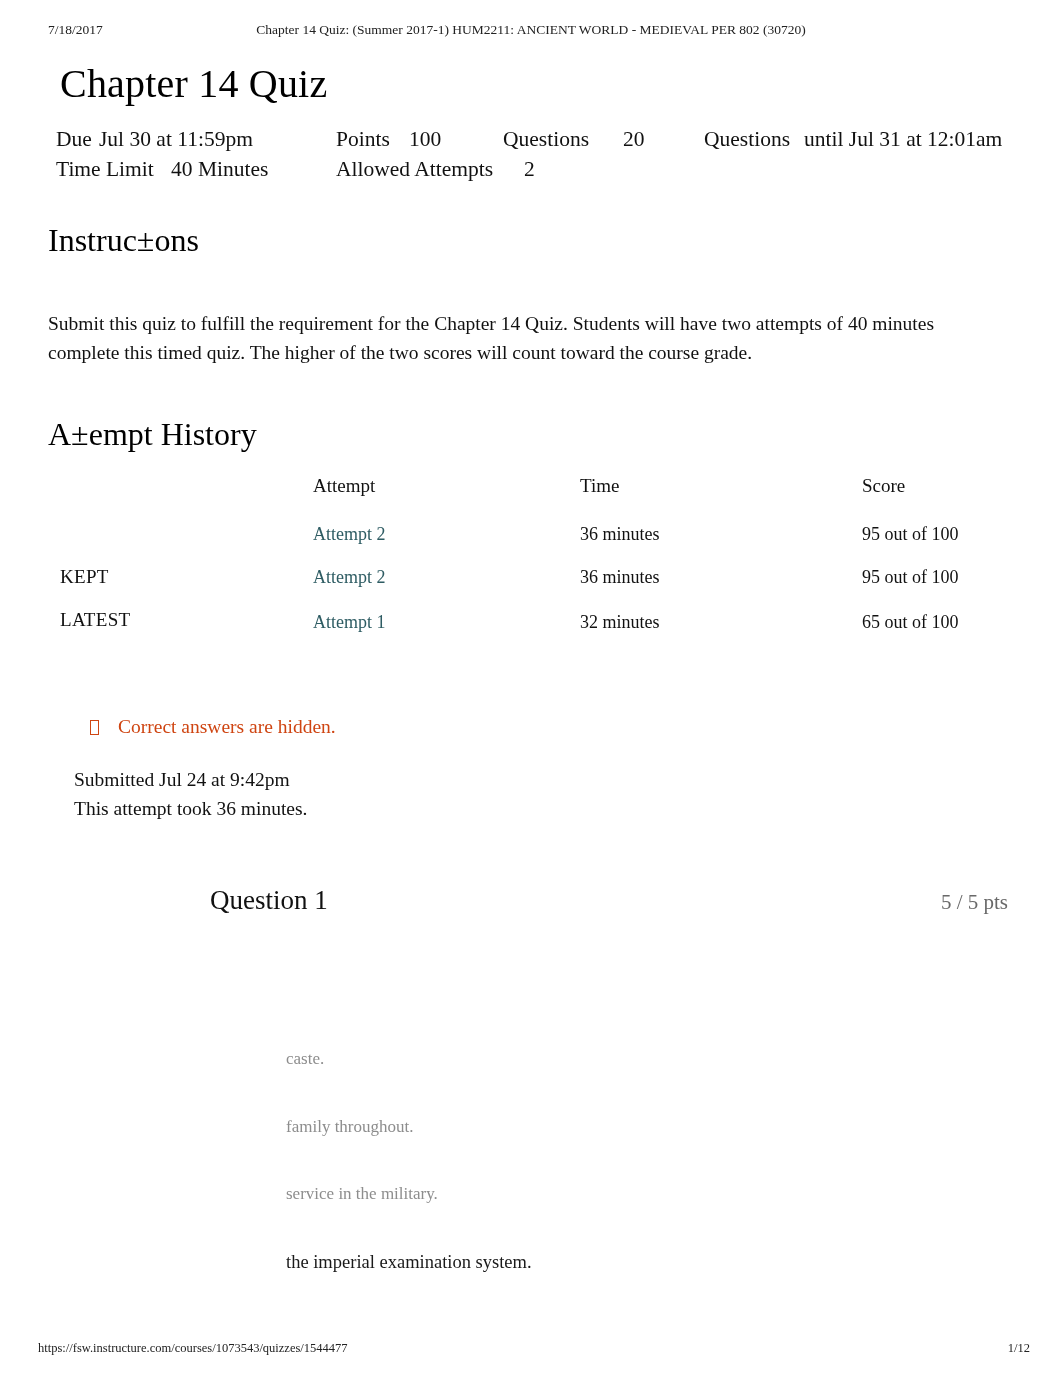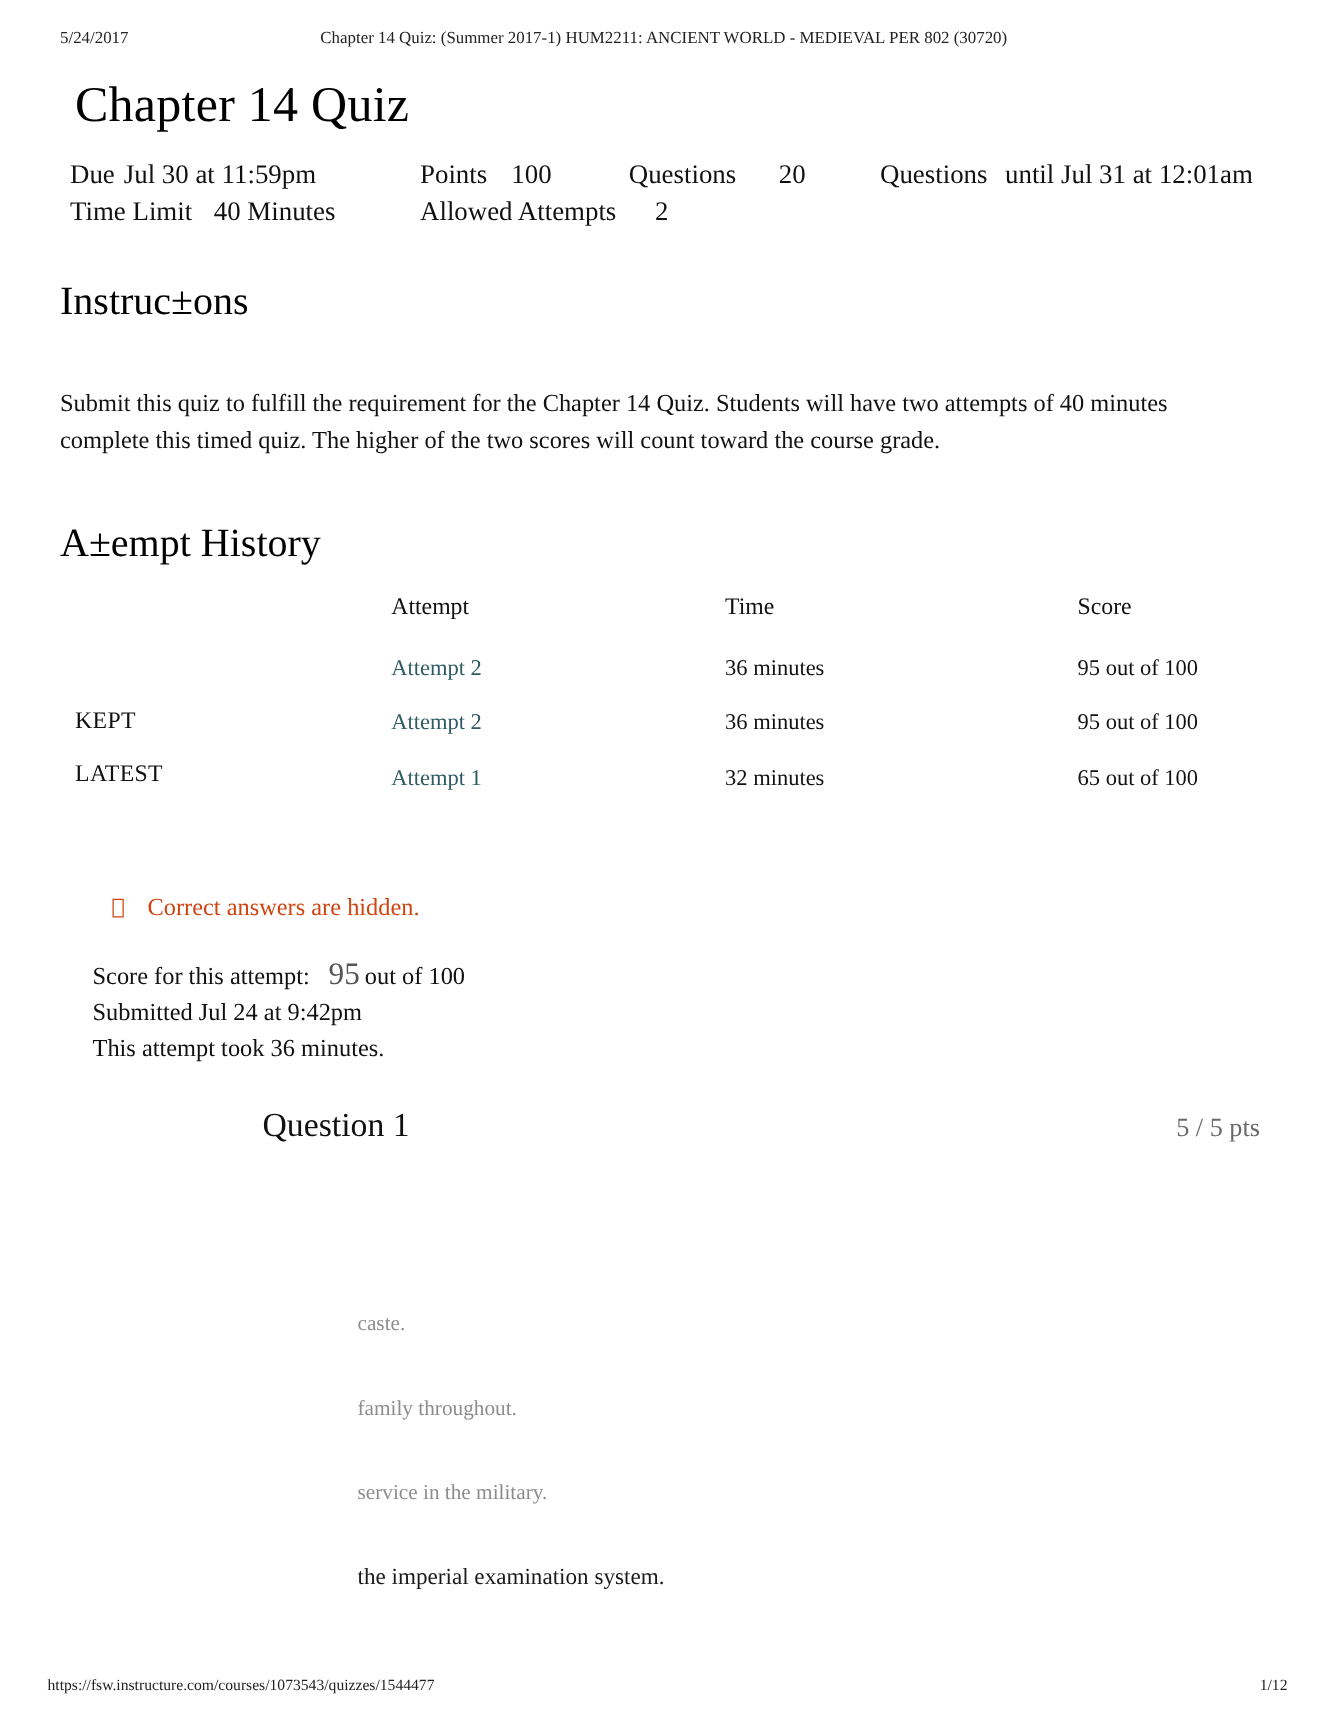--- a/index.html
+++ b/index.html
@@ -254,21 +254,21 @@
   }
   .q-answer.selected {
     color: #1a1a1a;
     font-size: 18.5px;
   }
 </style>
 </head>
 <body>
 
 <div class="print-header">
-  <span class="ph-date">5/24/2017</span>
+  <span class="ph-date">7/18/2017</span>
   <span class="ph-title">Chapter 14 Quiz: (Summer 2017-1) HUM2211: ANCIENT WORLD - MEDIEVAL PER 802 (30720)</span>
 </div>
 
 <div class="page">
 
   <h1 class="quiz-title">Chapter 14 Quiz</h1>
 
   <div class="quiz-details">
     <div class="qd-row">
       <span class="qd-cell qd-lbl c-due-l">Due</span>
@@ -320,21 +320,20 @@
       <span class="at-cell at-c-time">32 minutes</span>
       <span class="at-cell at-c-score">65 out of 100</span>
     </div>
   </div>
 
   <div class="hidden-notice">
     <span class="tofu-icon"></span><span>Correct answers are hidden.</span>
   </div>
 
   <div class="attempt-summary">
-    <div><span>Score for this attempt:</span><span class="score-big">95</span><span>out of 100</span></div>
     <div>Submitted Jul 24 at 9:42pm</div>
     <div>This attempt took 36 minutes.</div>
   </div>
 
   <div class="question-block">
     <div class="q-header">
       <span class="q-number">Question 1</span>
       <span class="q-points">5 / 5 pts</span>
     </div>
     <div class="q-answers">

